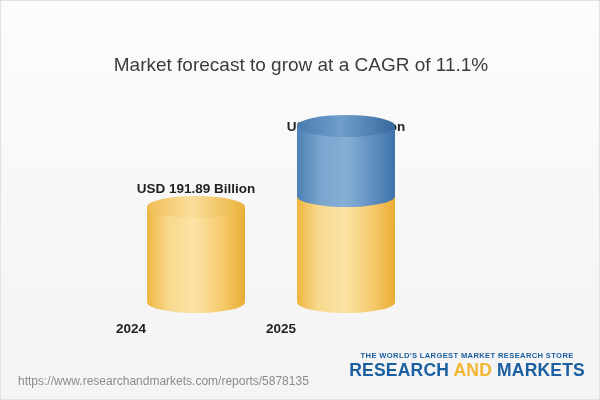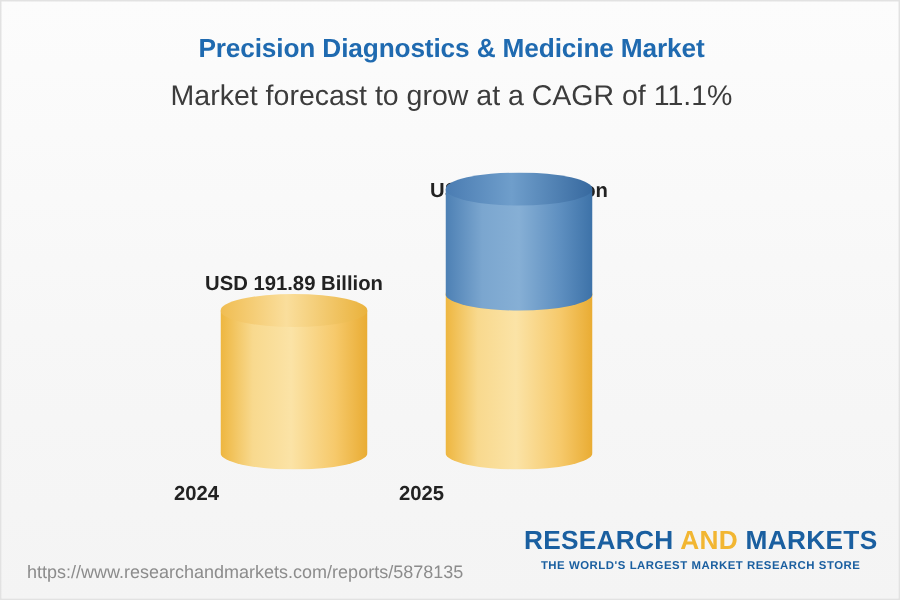--- a/index.html
+++ b/index.html
@@ -114,21 +114,20 @@
     color: #1a5fa0;
     letter-spacing: 0.35px;
     white-space: nowrap;
   }
 </style>
 </head>
 <body>
 
 <div id="figure">
 
-  <div id="chart-title">Precision Diagnostics &amp; Medicine Market</div>
   <div id="chart-subtitle">Market forecast to grow at a CAGR of 11.1%</div>
 
   <div id="plot-area">
 
     <div class="bar-group" style="left:115px;">
       <div class="bar-label" style="bottom:140px;">USD 191.89 Billion</div>
 
       <div class="cylinder" style="height:117px;">
         <svg class="cyl-svg" width="98" height="117" viewBox="0 0 98 117" preserveAspectRatio="none">
           <defs>
@@ -194,18 +193,18 @@
       </div>
 
       <div class="cat-label">2025</div>
     </div>
 
   </div>
 
   <div id="footer">
     <div id="source-url">https://www.researchandmarkets.com/reports/5878135</div>
     <div id="logo">
+      <div id="logo-tagline">THE WORLD'S LARGEST MARKET RESEARCH STORE</div>
       <div id="logo-main"><span>RESEARCH </span><span class="accent">AND</span><span> MARKETS</span></div>
-      <div id="logo-tagline">THE WORLD'S LARGEST MARKET RESEARCH STORE</div>
     </div>
   </div>
 
 </div>
 
 </body></html>

